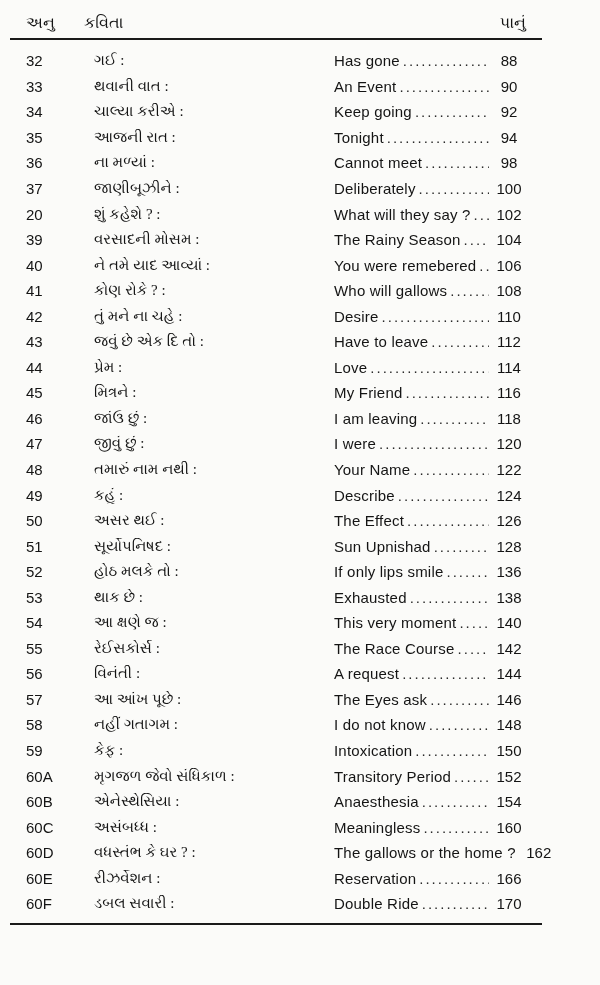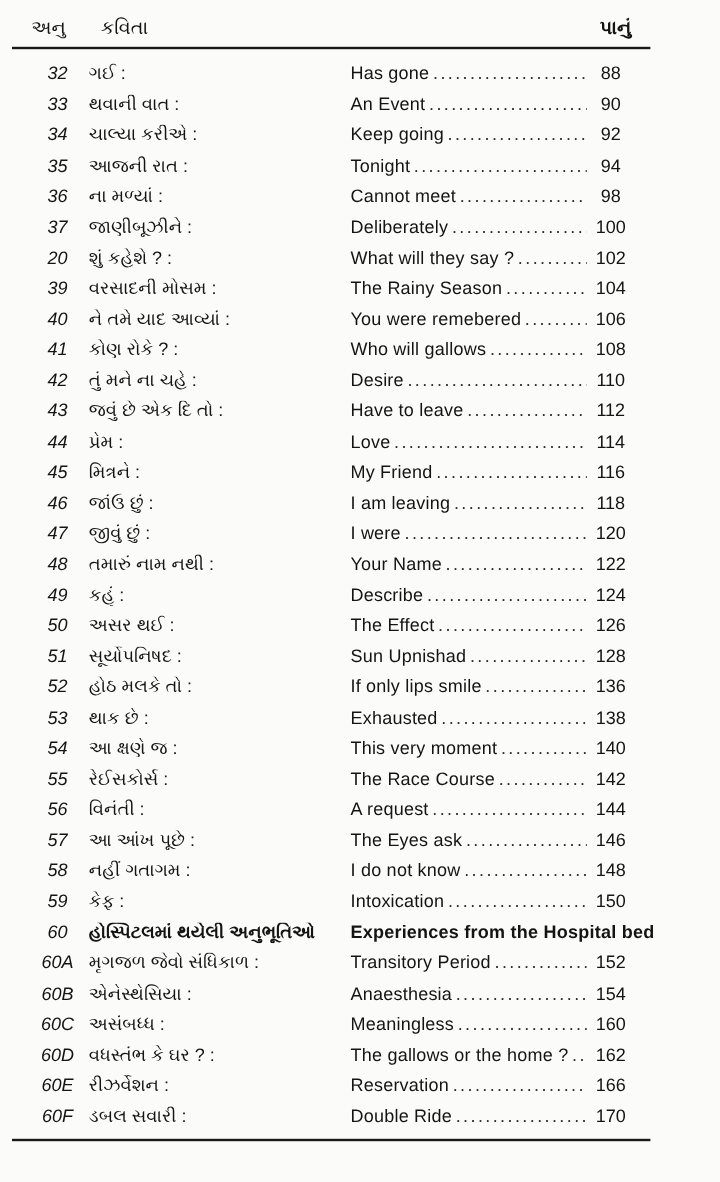--- a/index.html
+++ b/index.html
@@ -16,35 +16,35 @@
     padding:6px 22px 0 26px;
     display:flex; flex-direction:column;
   }
   .header-row {
     display:flex; align-items:baseline;
     font-size:16px;
     padding:8px 0 6px 0;
   }
   .h-num  { flex:0 0 58px; }
   .h-title{ flex:1; }
-  .h-page { flex:0 0 60px; text-align:right;font-weight:bold; }
+  .h-page { flex:0 0 60px; text-align:right; }
   .rule {
     border-top:2px solid #1a1a1a;
     margin:0 -16px;
   }
   .rows { padding:8px 0 6px 0; }
   .row {
     display:flex; align-items:center;
     height:25.55px;
     font-size:15px;
     white-space:nowrap;
   }
-  .num  { flex:0 0 44px; text-align:center;font-style:italic; }
-  .guj  { flex:0 0 218px; margin-left:4px; overflow:hidden; }
-  .eng  { flex:0 0 auto; letter-spacing:0.2px; }
+  .num  { flex:0 0 44px; text-align:left; }
+  .guj  { flex:0 0 218px; margin-left:24px; overflow:hidden;font-family:Liberation Serif, serif; }
+  .eng  { flex:0 0 auto; letter-spacing:0.2px;margin-left:22px; }
   .dots {
     flex:1 1 auto; overflow:hidden;
     margin:0 3px;
     letter-spacing:2px;
     color:#2a2a2a;
   }
   .pg { flex:0 0 34px; text-align:center; }
   .row.section .guj, .row.section .eng { font-weight:bold; }
   .bottom-space { height:38px; }
 </style>
@@ -248,27 +248,20 @@
         <span class="dots">..........................................................................................</span>
         <span class="pg">148</span>
       </div>
       <div class="row">
         <span class="num">59</span>
         <span class="guj">કેફ :</span>
         <span class="eng">Intoxication</span>
         <span class="dots">..........................................................................................</span>
         <span class="pg">150</span>
       </div>
-      <div class="row section">
-        <span class="num">60</span>
-        <span class="guj">હોસ્પિટલમાં થયેલી અનુભૂતિઓ</span>
-        <span class="eng">Experiences from the Hospital bed</span>
-        <span class="dots"></span>
-        <span class="pg"></span>
-      </div>
       <div class="row">
         <span class="num">60A</span>
         <span class="guj">મૃગજળ જેવો સંધિકાળ :</span>
         <span class="eng">Transitory Period</span>
         <span class="dots">..........................................................................................</span>
         <span class="pg">152</span>
       </div>
       <div class="row">
         <span class="num">60B</span>
         <span class="guj">એનેસ્થેસિયા :</span>

